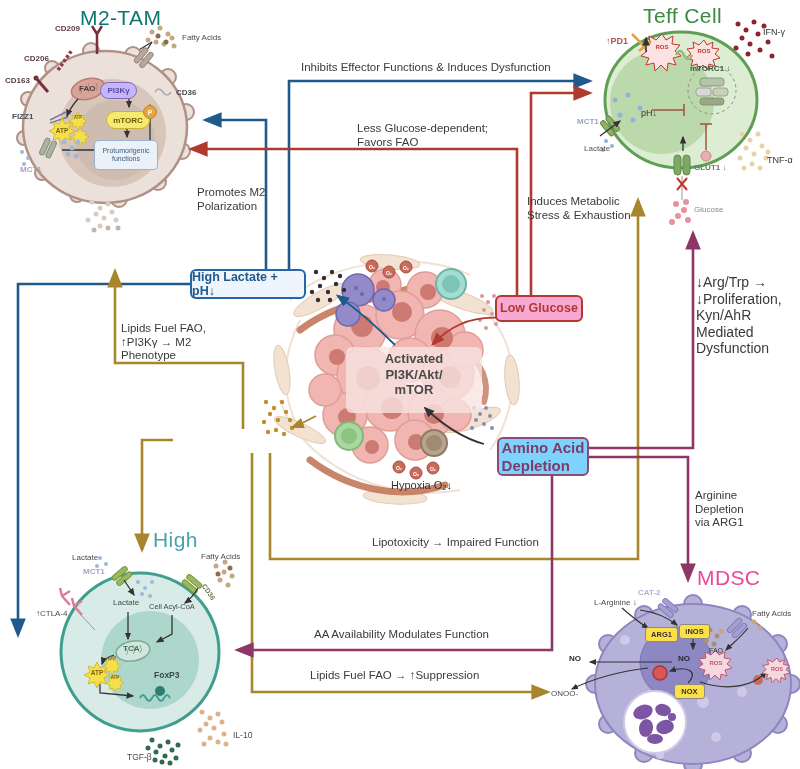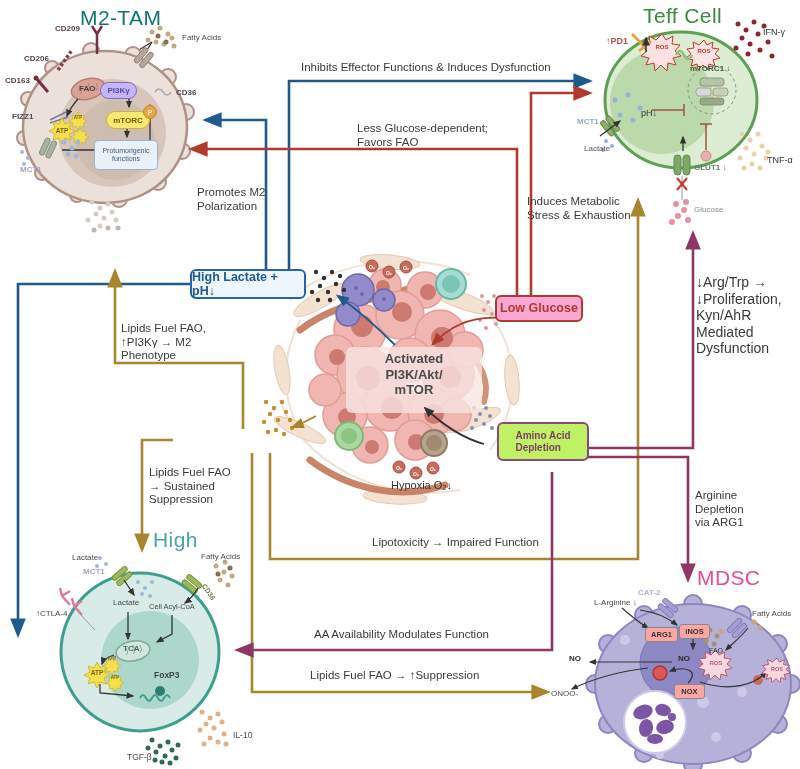--- a/index.html
+++ b/index.html
@@ -5,21 +5,21 @@
   html,body{margin:0;padding:0;background:#fff}
   #canvas{position:relative;width:800px;height:769px;background:#ffffff;
           font-family:"Liberation Sans",sans-serif;overflow:hidden}
   #canvas svg{position:absolute;left:0;top:0}
   .ann{position:absolute;font-size:11.5px;line-height:1.18;color:#3a3a3a;white-space:pre-line}
   .celltitle{position:absolute;font-size:21px;letter-spacing:.4px}
   .cbox{position:absolute;display:flex;align-items:center;justify-content:center;text-align:left;
         border-radius:6px;border:2px solid;font-weight:bold;white-space:pre-line;font-size:12.5px;line-height:1.15}
   .sl{position:absolute;font-size:8px;color:#4a4a4a;white-space:pre-line;line-height:1.25}
   .slb{font-weight:bold}
-  .nbox{position:absolute;background:#fca5a5;border:1px solid #8a8a8a;border-radius:3px;font-size:7.5px;
+  .nbox{position:absolute;background:#fde047;border:1px solid #8a8a8a;border-radius:3px;font-size:7.5px;
         font-weight:bold;display:flex;align-items:center;justify-content:center;color:#333}
   .oval{position:absolute;border-radius:12px;display:flex;align-items:center;justify-content:center;
         font-size:8px;font-weight:bold}
   .ctr{text-align:center}
 </style>
 </head>
 <body>
 
 <div id="canvas">
 
@@ -557,41 +557,38 @@
 <div class="celltitle" style="left:153px;top:528px;color:#4aa3ab">High</div>
 <div class="celltitle" style="left:697px;top:566px;color:#ec4899">MDSC</div>
 
 <div class="abs ctr" style="position:absolute;left:346px;top:351px;width:136px;font-size:13px;font-weight:bold;color:#4a4a4a;line-height:1.2;white-space:pre-line">Activated
 PI3K/Akt/
 mTOR</div>
 <div style="position:absolute;left:391px;top:479px;font-size:11px;color:#333">Hypoxia O₂↓</div>
 
 <div class="cbox" style="left:190px;top:269px;width:112px;height:26px;color:#1f5a8c;border-color:#2466a9;background:#eef5fc">High Lactate + pH↓</div>
 <div class="cbox" style="left:495px;top:295px;width:84px;height:23px;color:#b03a2e;border-color:#b03a2e;background:#f9a8d4">Low Glucose</div>
-<div class="cbox" style="left:497px;top:422px;width:88px;height:35px;font-size:10px;color:#7d3c6c;border-color:#8c4a78;background:#bef264">Amino Acid
+<div class="cbox" style="left:497px;top:437px;width:88px;height:35px;font-size:15px;color:#7d3c6c;border-color:#8c4a78;background:#7dd3fc">Amino Acid
 Depletion</div>
 
 <div class="ann" style="left:301px;top:61px">Inhibits Effector Functions &amp; Induces Dysfunction</div>
 <div class="ann" style="left:357px;top:122px">Less Glucose-dependent;
 Favors FAO</div>
 <div class="ann" style="left:197px;top:186px">Promotes M2
 Polarization</div>
 <div class="ann" style="left:527px;top:195px">Induces Metabolic
 Stress &amp; Exhaustion</div>
 <div class="ann" style="left:696px;top:274px;font-size:14px">↓Arg/Trp →
 ↓Proliferation,
 Kyn/AhR
 Mediated
 Dysfunction</div>
 <div class="ann" style="left:121px;top:322px">Lipids Fuel FAO,
 ↑PI3Kγ → M2
 Phenotype</div>
-<div class="ann" style="left:149px;top:466px">Lipids Fuel FAO
-→ Sustained
-Suppression</div>
 <div class="ann" style="left:372px;top:536px">Lipotoxicity → Impaired Function</div>
 <div class="ann" style="left:314px;top:628px">AA Availability Modulates Function</div>
 <div class="ann" style="left:310px;top:669px">Lipids Fuel FAO → ↑Suppression</div>
 <div class="ann" style="left:695px;top:489px">Arginine
 Depletion
 via ARG1</div>
 
 <div class="sl slb" style="left:55px;top:24px;color:#5a3d42">CD209</div>
 <div class="sl slb" style="left:24px;top:54px;color:#5a3d42">CD206</div>
 <div class="sl slb" style="left:5px;top:76px;color:#5a3d42">CD163</div>

